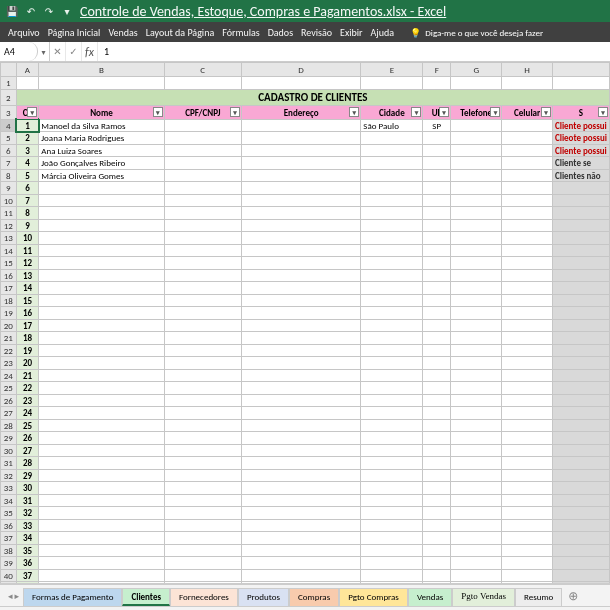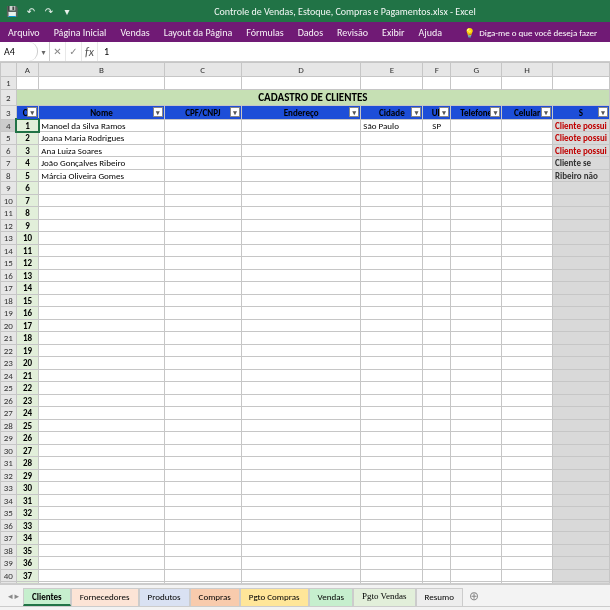--- a/index.html
+++ b/index.html
@@ -2,24 +2,24 @@
 <html><head>
 <meta charset="utf-8">
 <style>
 * { box-sizing: border-box; margin: 0; padding: 0; }
 body { font-family: "Segoe UI", Calibri, sans-serif; font-size: 11px; background: #fff; width: 610px; height: 610px; overflow: hidden; position: relative; }
 
 
 .titlebar { background: #217346; height: 22px; display: flex; align-items: center; color: #fff; }
 .titlebar .qat { display: flex; gap: 4px; padding: 0 6px; align-items: center; }
 .titlebar .qat span { width: 14px; height: 14px; display: flex; align-items: center; justify-content: center; font-size: 10px; opacity: .9; }
-.titlebar .title { flex: 1; text-align: center; font-size: 10px; opacity: .95; }
-
-
-.ribbon { background: #701a75; height: 20px; display: flex; align-items: center; padding: 0 8px; gap: 14px; color: #fff; font-size: 10px; }
+.titlebar .title { flex: 1; text-align: left; font-size: 14px; opacity: .95; text-decoration: underline; }
+
+
+.ribbon { background: #404040; height: 20px; display: flex; align-items: center; padding: 0 8px; gap: 8px; color: #fff; font-size: 10px; }
 .ribbon .tab { cursor: pointer; opacity: .95; }
 .ribbon .tell { display: flex; align-items: center; gap: 4px; margin-left: 8px; font-size: 9px; }
 
 
 .fbar { height: 20px; display: flex; align-items: center; border-bottom: 1px solid #ccc; background: #fff; font-size: 10px; }
 .namebox { width: 38px; border-right: 1px solid #ccc; padding: 0 4px; height: 100%; display: flex; align-items: center; border-radius: 9px; }
 .namebox-dd { width: 12px; border-right: 1px solid #ccc; height: 100%; display: flex; align-items: center; justify-content: center; color: #666; font-size: 8px; }
 .fbar .fbtn { width: 16px; height: 100%; display: flex; align-items: center; justify-content: center; color: #888; border-right: 1px solid #e8e8e8; }
 .fbar .fx { font-style: italic; font-size: 12px; color: #555; }
 .fbar .finput { flex: 1; padding: 0 6px; height: 100%; display: flex; align-items: center; }
@@ -40,21 +40,21 @@
 .col-e { width: 66px; }
 .col-f { width: 30px; text-align: center; }
 .col-g { width: 54px; }
 .col-h { width: 54px; }
 .col-i { width: 46px; }
 
 
 .sheet-title td { background: #c6e0b4; text-align: center; font-weight: bold; font-size: 11px; height: 16px; }
 
 
-.sh td { background: #1d4ed8; font-weight: bold; text-align: center; position: relative; height: 14px; }
+.sh td { background: #f9a8d4; font-weight: bold; text-align: center; position: relative; height: 14px; }
 .sh .dd { position: absolute; right: 1px; top: 1px; width: 10px; height: 10px; background: #fff; border: 1px solid #888; font-size: 7px; line-height: 9px; text-align: center; color: #555; }
 
 
 .data td.col-a { background: #e2efda; font-weight: bold; }
 .status-red { color: #c00000; font-weight: bold; }
 .status-dark { color: #333; font-weight: bold; }
 .col-i-cell { background: #d9d9d9; text-align: left; margin-top: 28px; }
 .selected-cell { outline: 2px solid #217346; outline-offset: -1px; }
 
 
@@ -208,21 +208,21 @@
         <tr class="data">
           <th class="rowhdr ">8</th>
           <td class="col-a ">5</td>
           <td class="col-b">Márcia Oliveira Gomes</td>
           <td class="col-c"></td>
           <td class="col-d"></td>
           <td class="col-e"></td>
           <td class="col-f"></td>
           <td class="col-g"></td>
           <td class="col-h"></td>
-          <td class="col-i col-i-cell status-dark">Ribeiro não</td>
+          <td class="col-i col-i-cell status-dark">Clientes não</td>
         </tr>
         <tr class="data">
           <th class="rowhdr">9</th>
           <td class="col-a">6</td>
           <td class="col-b"></td>
           <td class="col-c"></td>
           <td class="col-d"></td>
           <td class="col-e"></td>
           <td class="col-f"></td>
           <td class="col-g"></td>
@@ -613,20 +613,21 @@
           <td class="col-h"></td>
           <td class="col-i col-i-cell"></td>
         </tr>
       </tbody>
     </table>
 </div>
 
 <div class="sheettabs">
   <div class="nav">◂ ▸</div>
   <div id="stabs" style="display:flex">
+      <div class="stab t-forma">Formas de Pagamento</div>
       <div class="stab t-cli active">Clientes</div>
       <div class="stab t-forn">Fornecedores</div>
       <div class="stab t-prod">Produtos</div>
       <div class="stab t-comp">Compras</div>
       <div class="stab t-pcomp">Pgto Compras</div>
       <div class="stab t-vend">Vendas</div>
       <div class="stab t-pvend">Pgto Vendas</div>
       <div class="stab t-res">Resumo</div>
     </div>
   <div class="plus">⊕</div>

